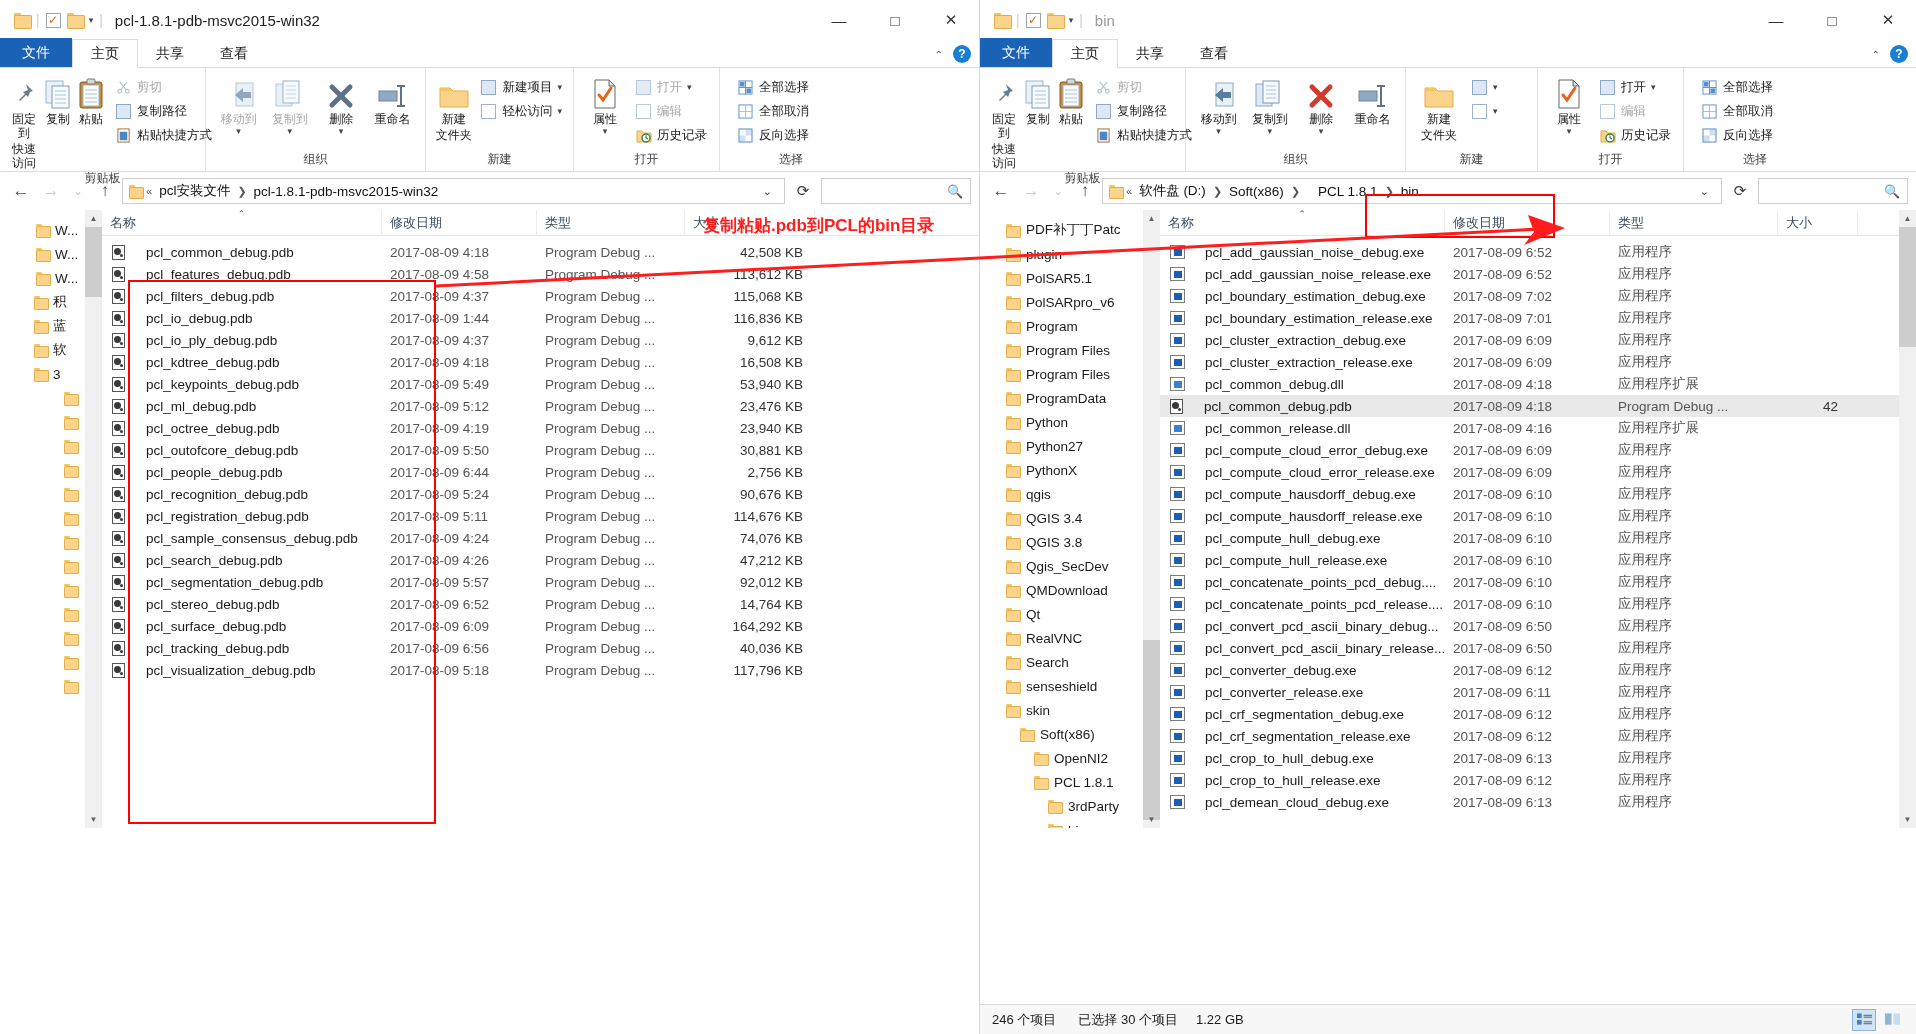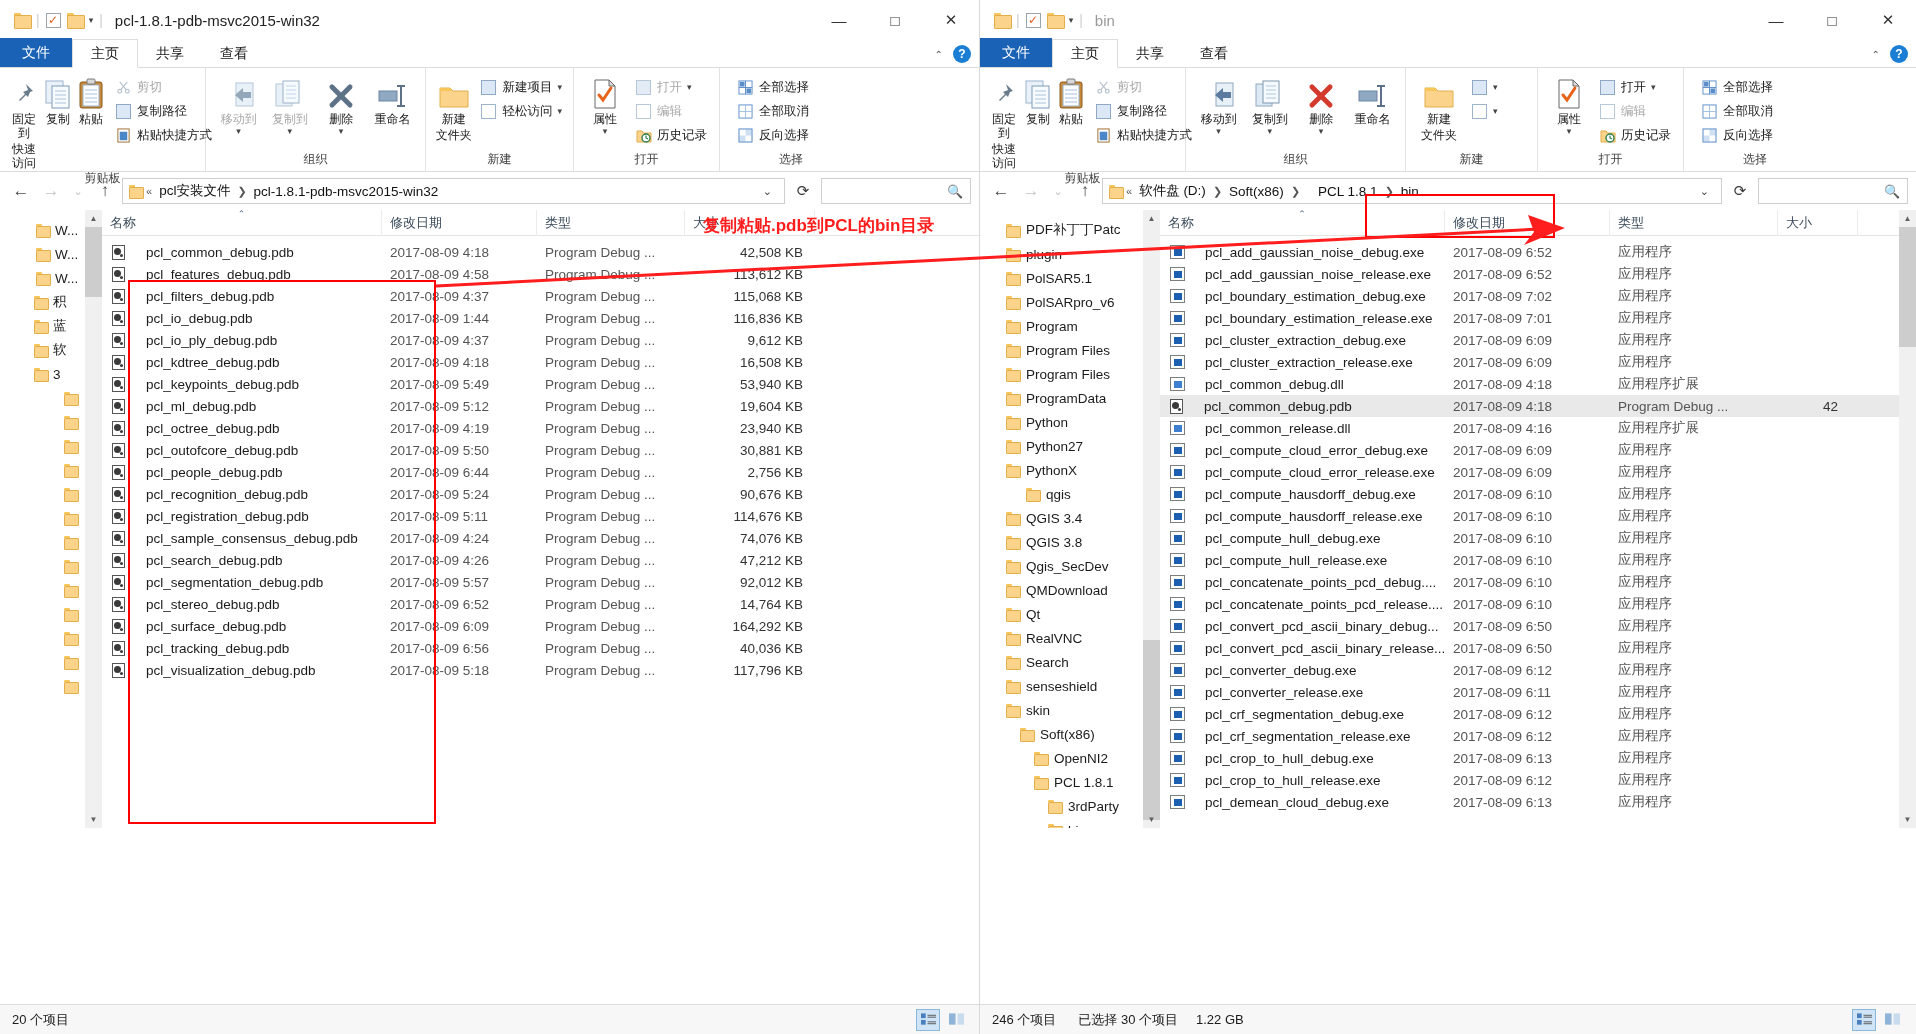--- a/index.html
+++ b/index.html
@@ -607,21 +607,21 @@
             <div class="ftype" style="width:148px;padding-left:8px">Program Debug ...</div>
             <div class="fsize" style="width:118px">53,940 KB</div>
           </div>
           <div class="frow">
             <div class="fname" style="width:280px">
               <span class="pdbicon"></span>
               <span>pcl_ml_debug.pdb</span>
             </div>
             <div class="fdate" style="width:155px;padding-left:8px">2017-08-09 5:12</div>
             <div class="ftype" style="width:148px;padding-left:8px">Program Debug ...</div>
-            <div class="fsize" style="width:118px">19,604 KB</div>
+            <div class="fsize" style="width:118px">23,476 KB</div>
           </div>
           <div class="frow">
             <div class="fname" style="width:280px">
               <span class="pdbicon"></span>
               <span>pcl_octree_debug.pdb</span>
             </div>
             <div class="fdate" style="width:155px;padding-left:8px">2017-08-09 4:19</div>
             <div class="ftype" style="width:148px;padding-left:8px">Program Debug ...</div>
             <div class="fsize" style="width:118px">23,940 KB</div>
           </div>
@@ -721,43 +721,20 @@
               <span>pcl_visualization_debug.pdb</span>
             </div>
             <div class="fdate" style="width:155px;padding-left:8px">2017-08-09 5:18</div>
             <div class="ftype" style="width:148px;padding-left:8px">Program Debug ...</div>
             <div class="fsize" style="width:118px">117,796 KB</div>
           </div>
         </div>
     </div>
   </div>
 
-  <div class="statusbar" style="width:980px">
-    <span class="status-items">20 个项目</span>
-    <div class="viewbtns">
-      <div class="vbtn on">
-        <svg width="15" height="13" viewBox="0 0 16 13">
-            <rect x="0" y="0" width="5" height="5" fill="#4a7fbf"></rect>
-            <rect x="0" y="7" width="5" height="5" fill="#4a7fbf"></rect>
-            <g stroke="#555">
-              <line x1="7" y1="2" x2="16" y2="2"></line>
-              <line x1="7" y1="4" x2="16" y2="4"></line>
-              <line x1="7" y1="9" x2="16" y2="9"></line>
-              <line x1="7" y1="11" x2="16" y2="11"></line>
-            </g>
-          </svg>
-      </div>
-      <div class="vbtn">
-        <svg width="15" height="13" viewBox="0 0 16 13">
-            <rect x="0" y="0" width="7" height="12" fill="#8fb4d8"></rect>
-            <rect x="9" y="0" width="7" height="12" fill="#c9dcee"></rect>
-          </svg>
-      </div>
-    </div>
-  </div>
 </div>
 
 <div class="win" id="win-right">
 
   <div class="titlebar">
     <div class="qat">
       <span class="fi"></span>
       <span class="sep">|</span>
       <span class="chk-icon">✓</span>
       <span class="fi"></span>
@@ -1093,21 +1070,21 @@
             <span>Python</span>
           </div>
           <div class="navrow" style="padding-left: 0px;">
             <span class="fi small"></span>
             <span>Python27</span>
           </div>
           <div class="navrow" style="padding-left: 0px;">
             <span class="fi small"></span>
             <span>PythonX</span>
           </div>
-          <div class="navrow" style="padding-left: 0px; margin-left: 20px;">
+          <div class="navrow" style="padding-left: 0px;">
             <span class="fi small"></span>
             <span>qgis</span>
           </div>
           <div class="navrow" style="padding-left: 0px;">
             <span class="fi small"></span>
             <span>QGIS 3.4</span>
           </div>
           <div class="navrow" style="padding-left: 0px;">
             <span class="fi small"></span>
             <span>QGIS 3.8</span>

